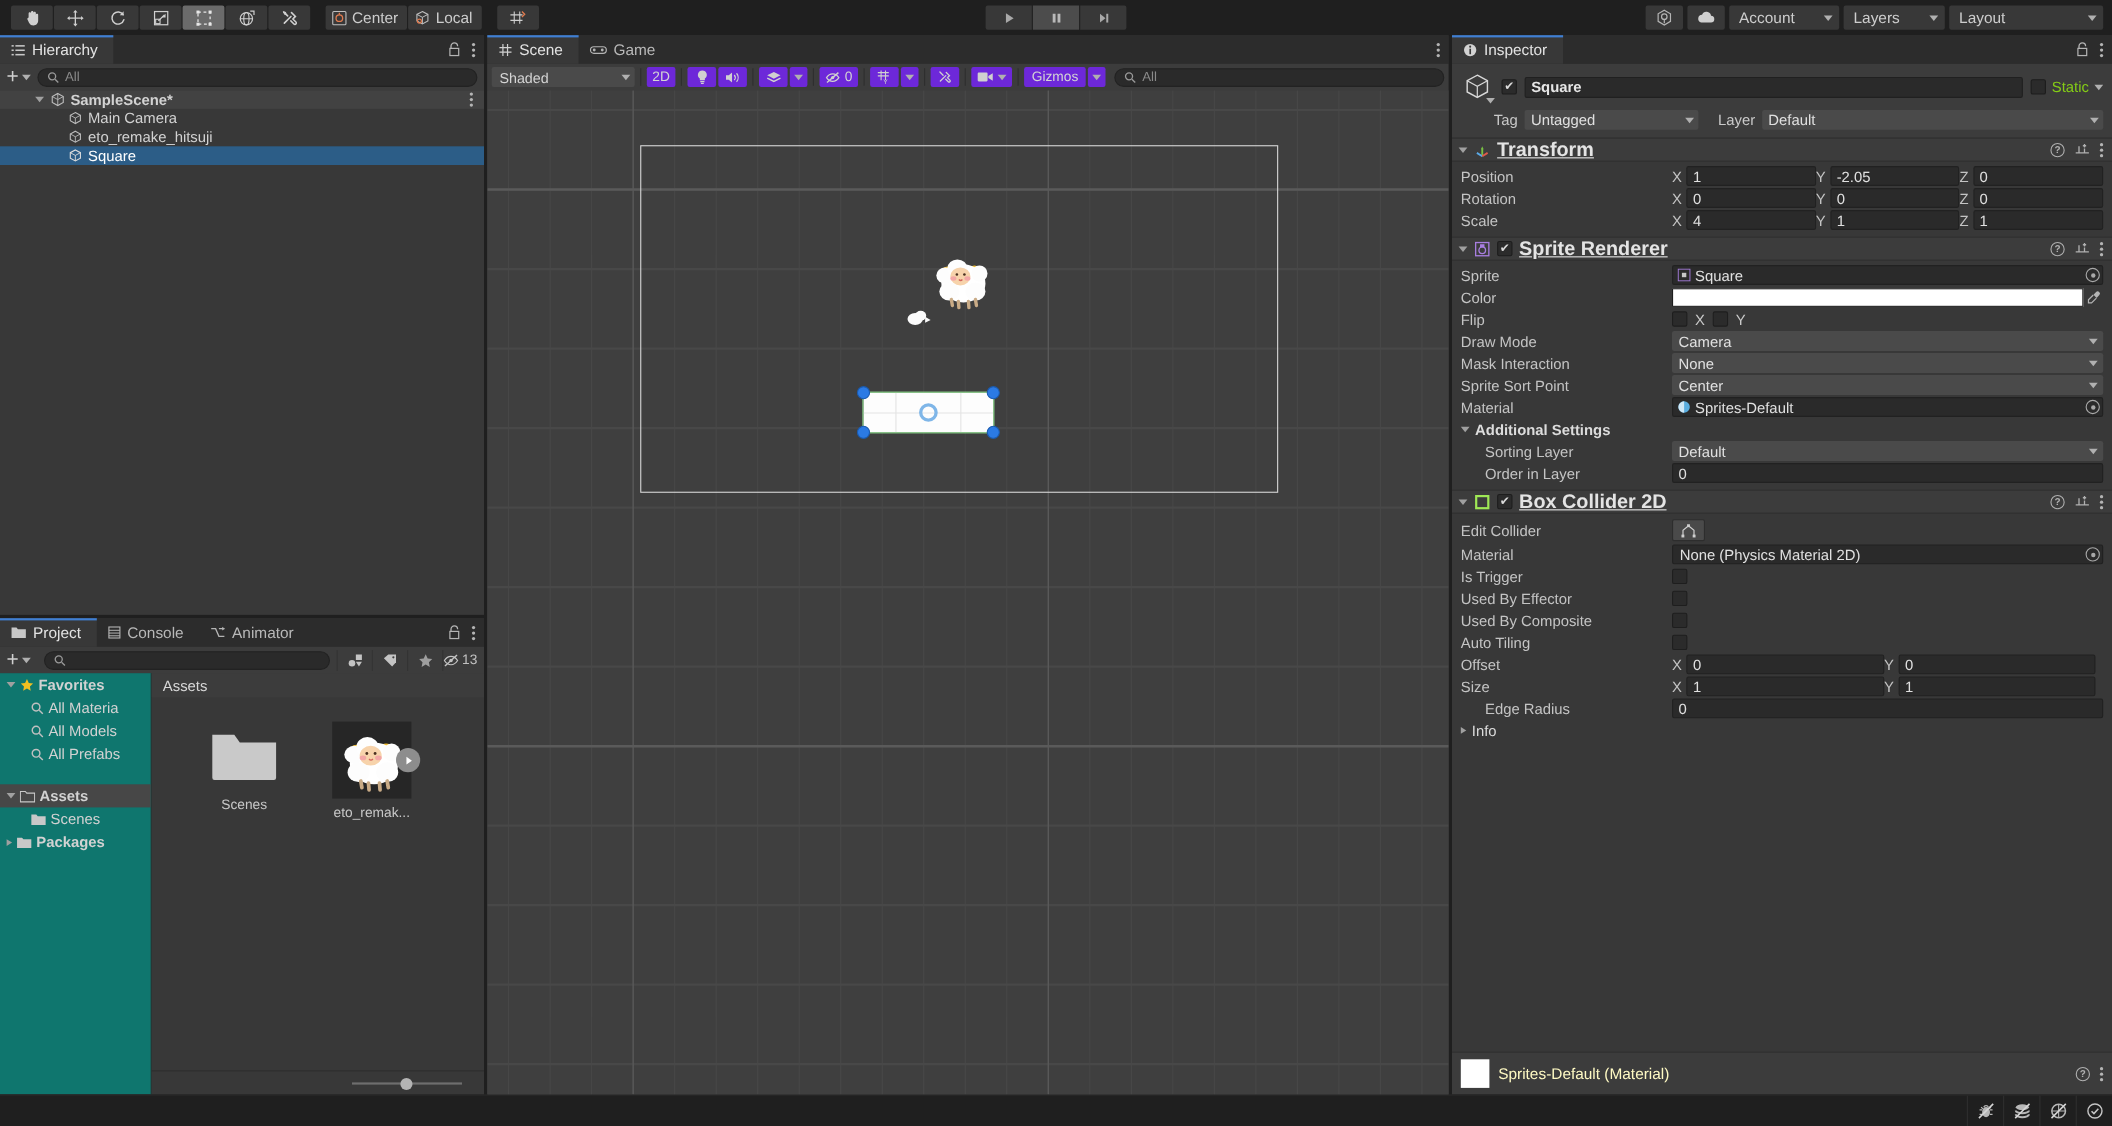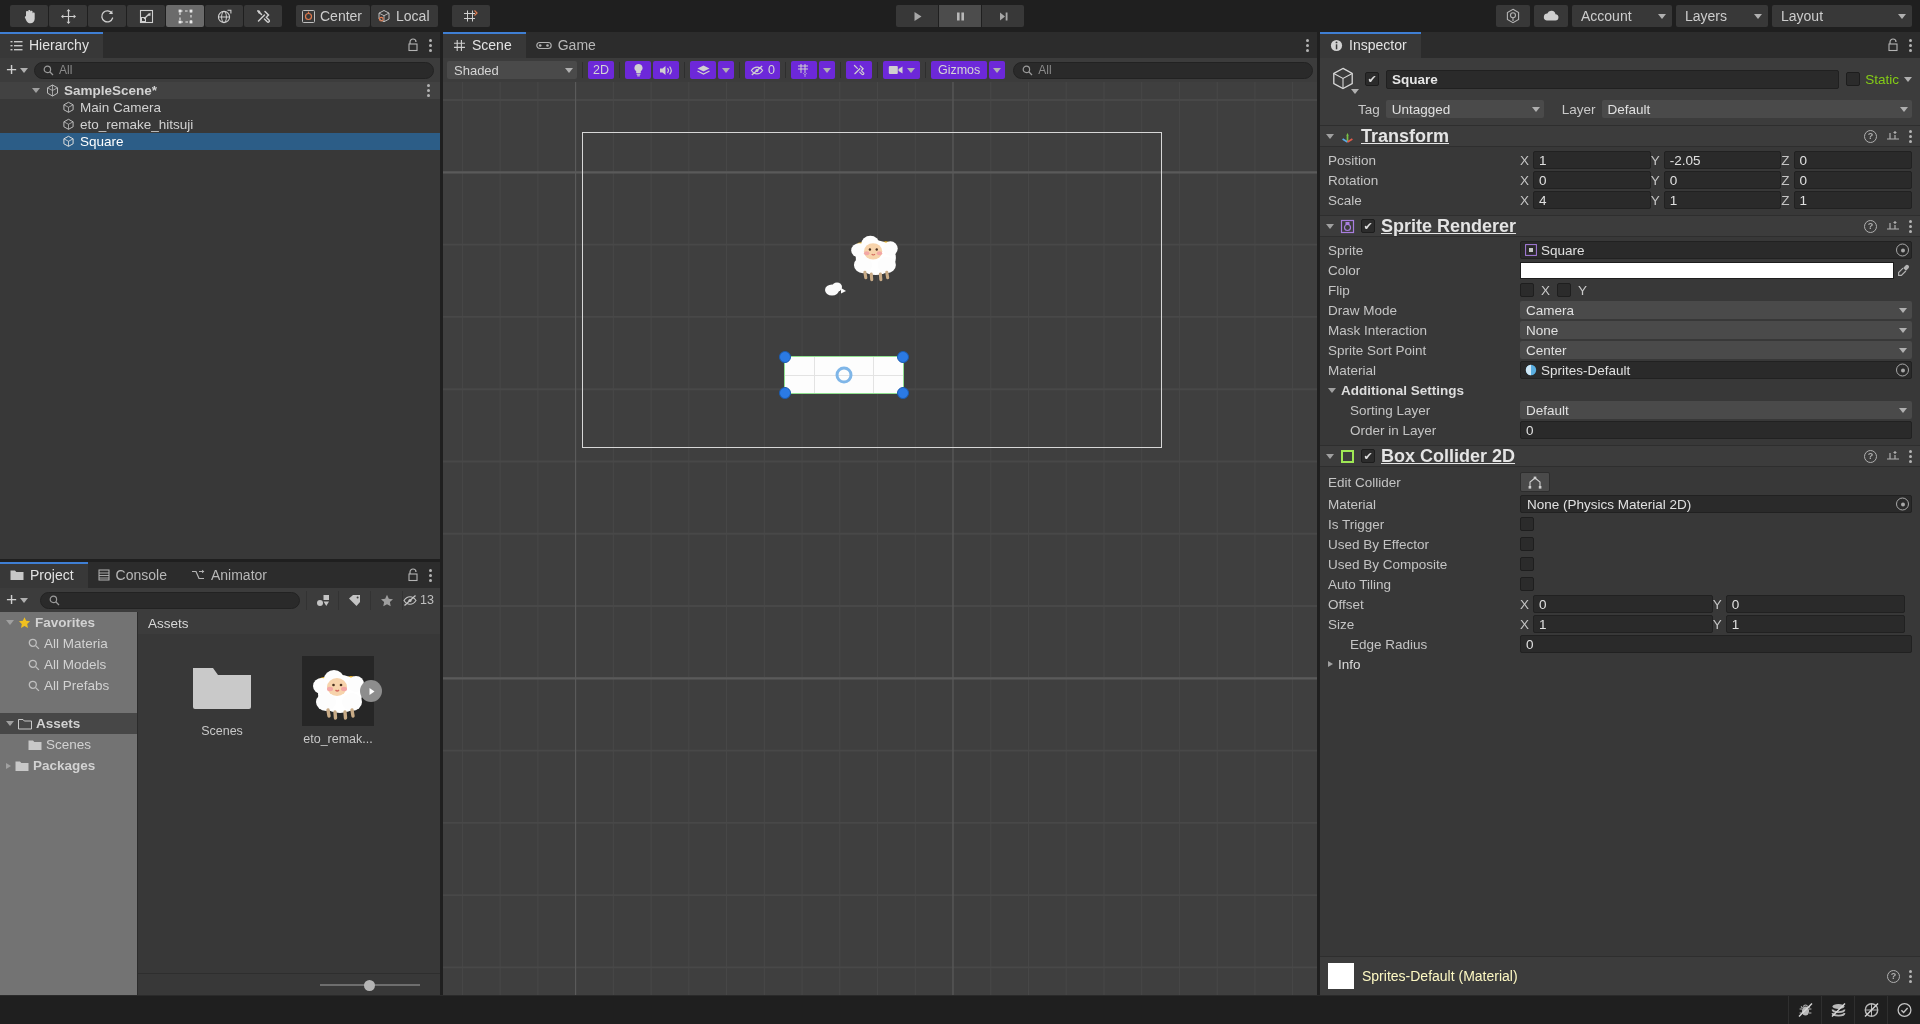--- a/index.html
+++ b/index.html
@@ -114,21 +114,21 @@
   .viewport { flex: 1; background: #3f3f3f; position: relative; overflow: hidden; }
 
   
   .proj-toolbar { height: 24px; background: #3c3c3c; display: flex; align-items: center; gap: 6px; padding: 0 6px; flex: 0 0 24px; }
   .proj-search { width: 380px; height: 17px; background: #2a2a2a; border-radius: 9px;
     display: flex; align-items: center; gap: 5px; padding: 0 8px; font-size: 12px; color: #8a8a8a; border: 1px solid #222; }
   .proj-tool-icons { display: flex; align-items: center; gap: 0; }
   .pt-icon { width: 32px; height: 19px; display: flex; align-items: center; justify-content: center;
     color: #c0c0c0; border-left: 1px solid #333; gap: 2px; font-size: 12.5px; }
   .proj-body { flex: 1; display: flex; min-height: 0; }
-  .proj-tree { width: 138px; background: #737373; border-right: 1px solid #2b2b2b; padding-top: 0; }
+  .proj-tree { width: 138px; background: #0f766e; border-right: 1px solid #2b2b2b; padding-top: 0; }
   .ptrow { height: 21px; display: flex; align-items: center; font-size: 13.5px; color: #d2d2d2; gap: 4px; }
   .ptrow.hl { background: #474747; }
   .ptrow.bold { font-weight: bold; }
   .proj-content { flex: 1; background: #383838; display: flex; flex-direction: column; min-width: 0; }
   .assets-bar { height: 22px; background: #3c3c3c; display: flex; align-items: center; padding: 0 10px;
     font-size: 13.5px; color: #d8d8d8; flex: 0 0 22px; }
   .asset-grid { flex: 1; padding: 22px 0 0 40px; display: flex; gap: 28px; align-items: flex-start; }
   .asset-item { width: 88px; display: flex; flex-direction: column; align-items: center; gap: 6px; }
   .asset-thumb { width: 70px; height: 62px; display: flex; align-items: center; justify-content: center; position: relative; }
   .asset-label { font-size: 12.5px; color: #c8c8c8; text-align: center; white-space: nowrap; }

